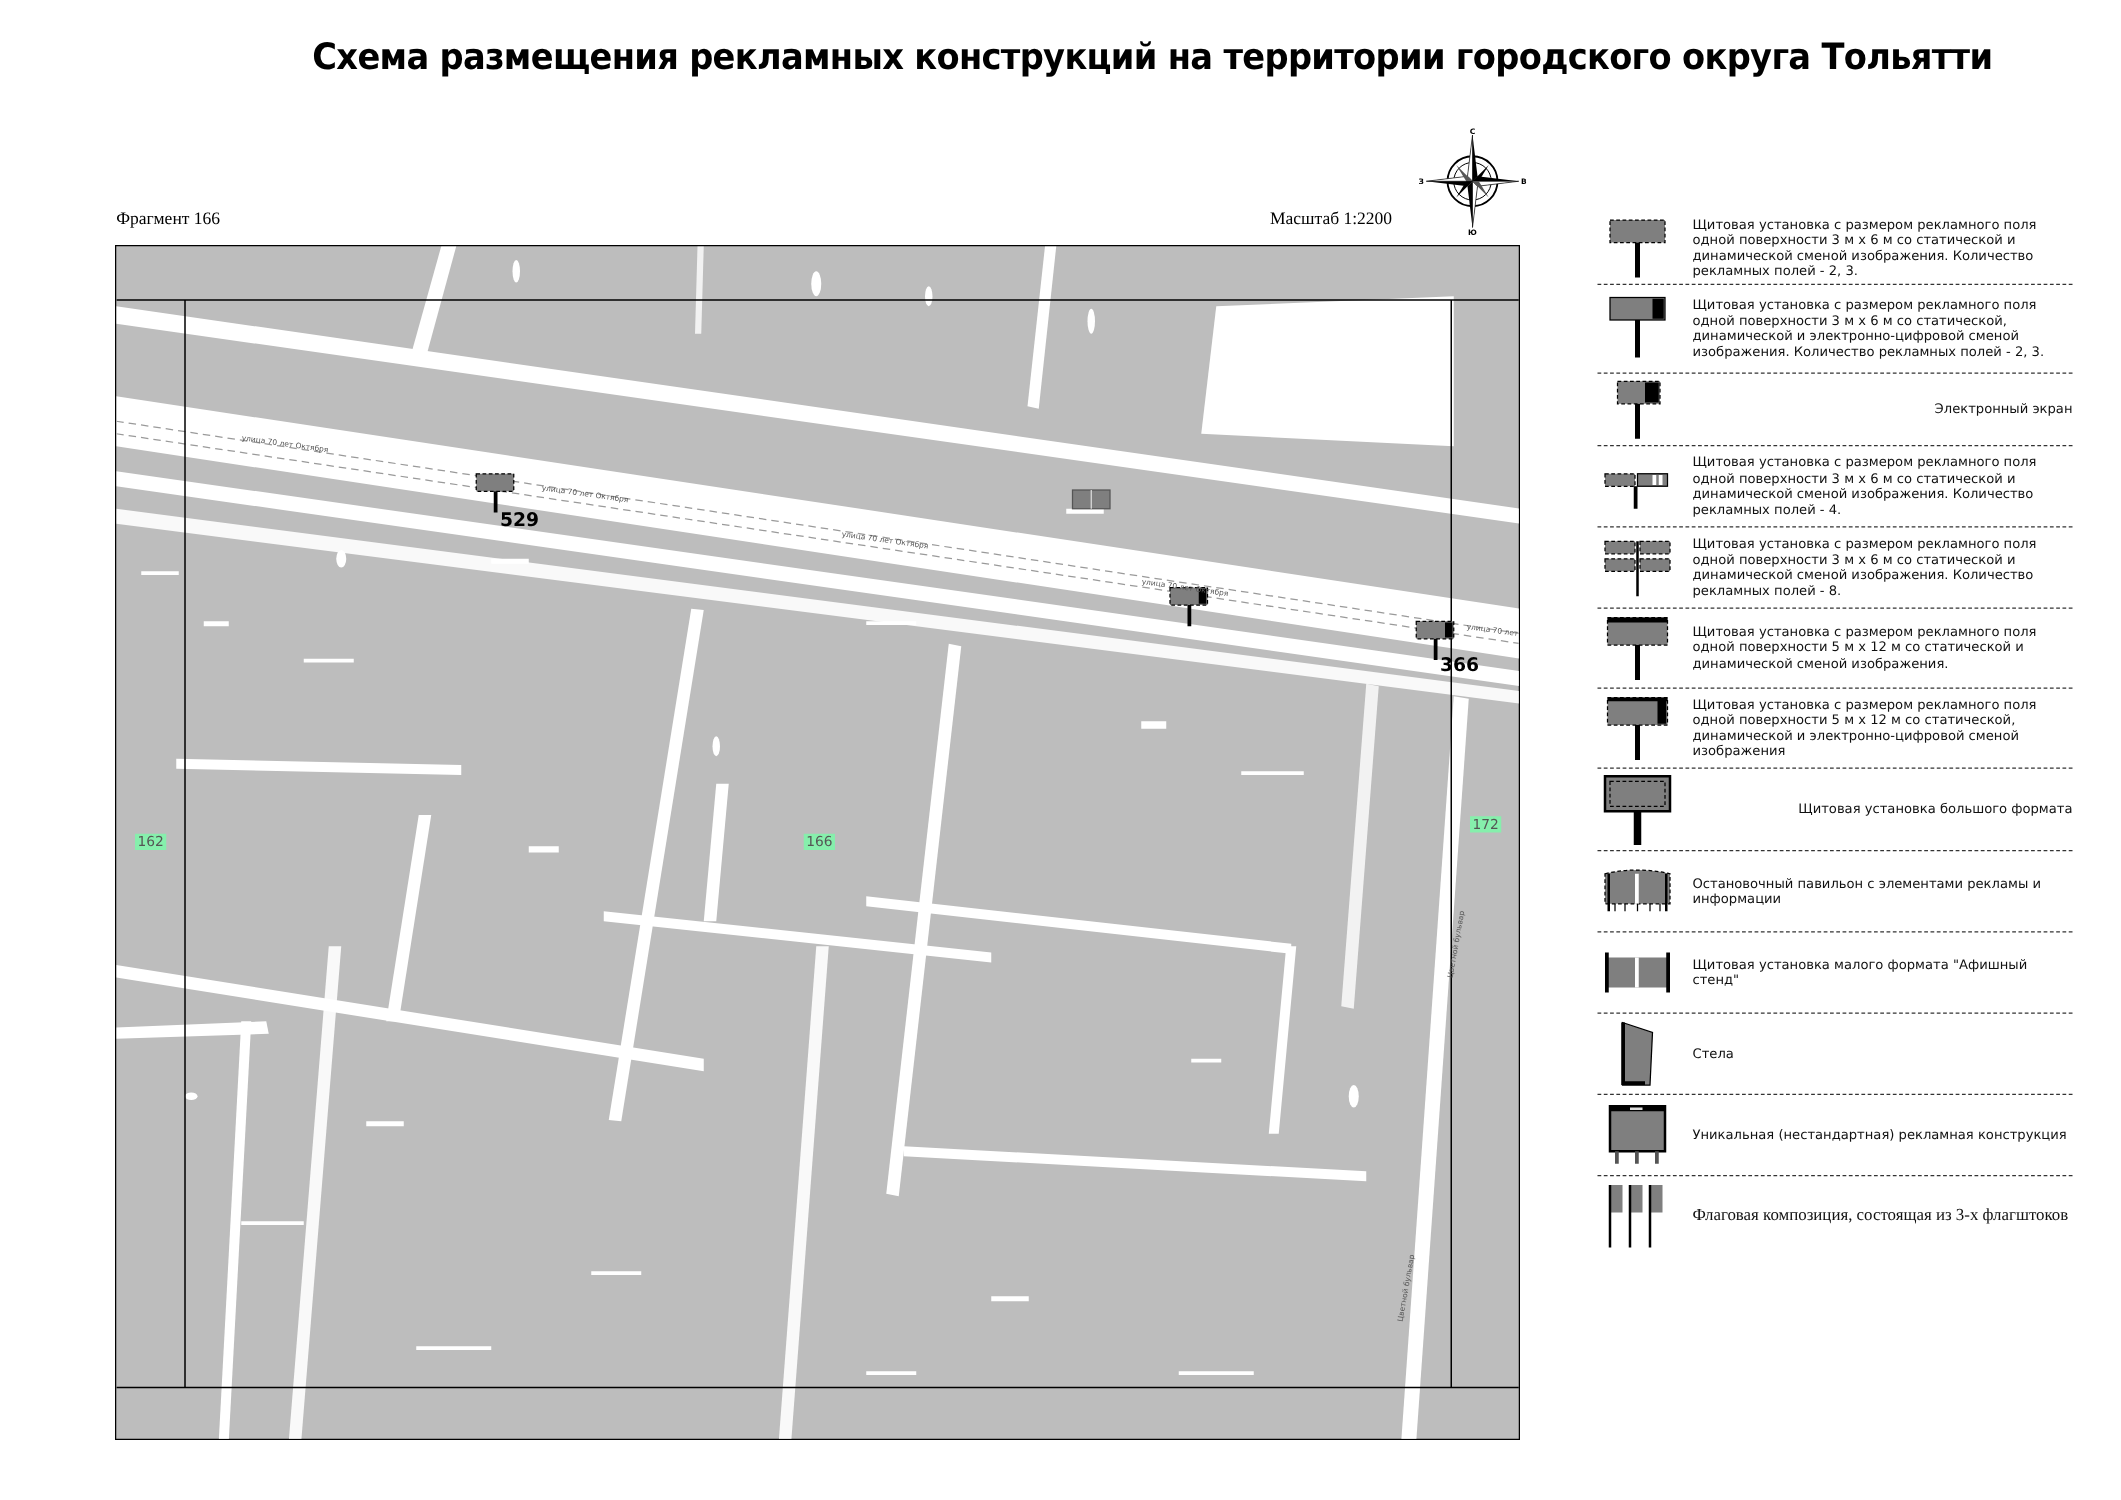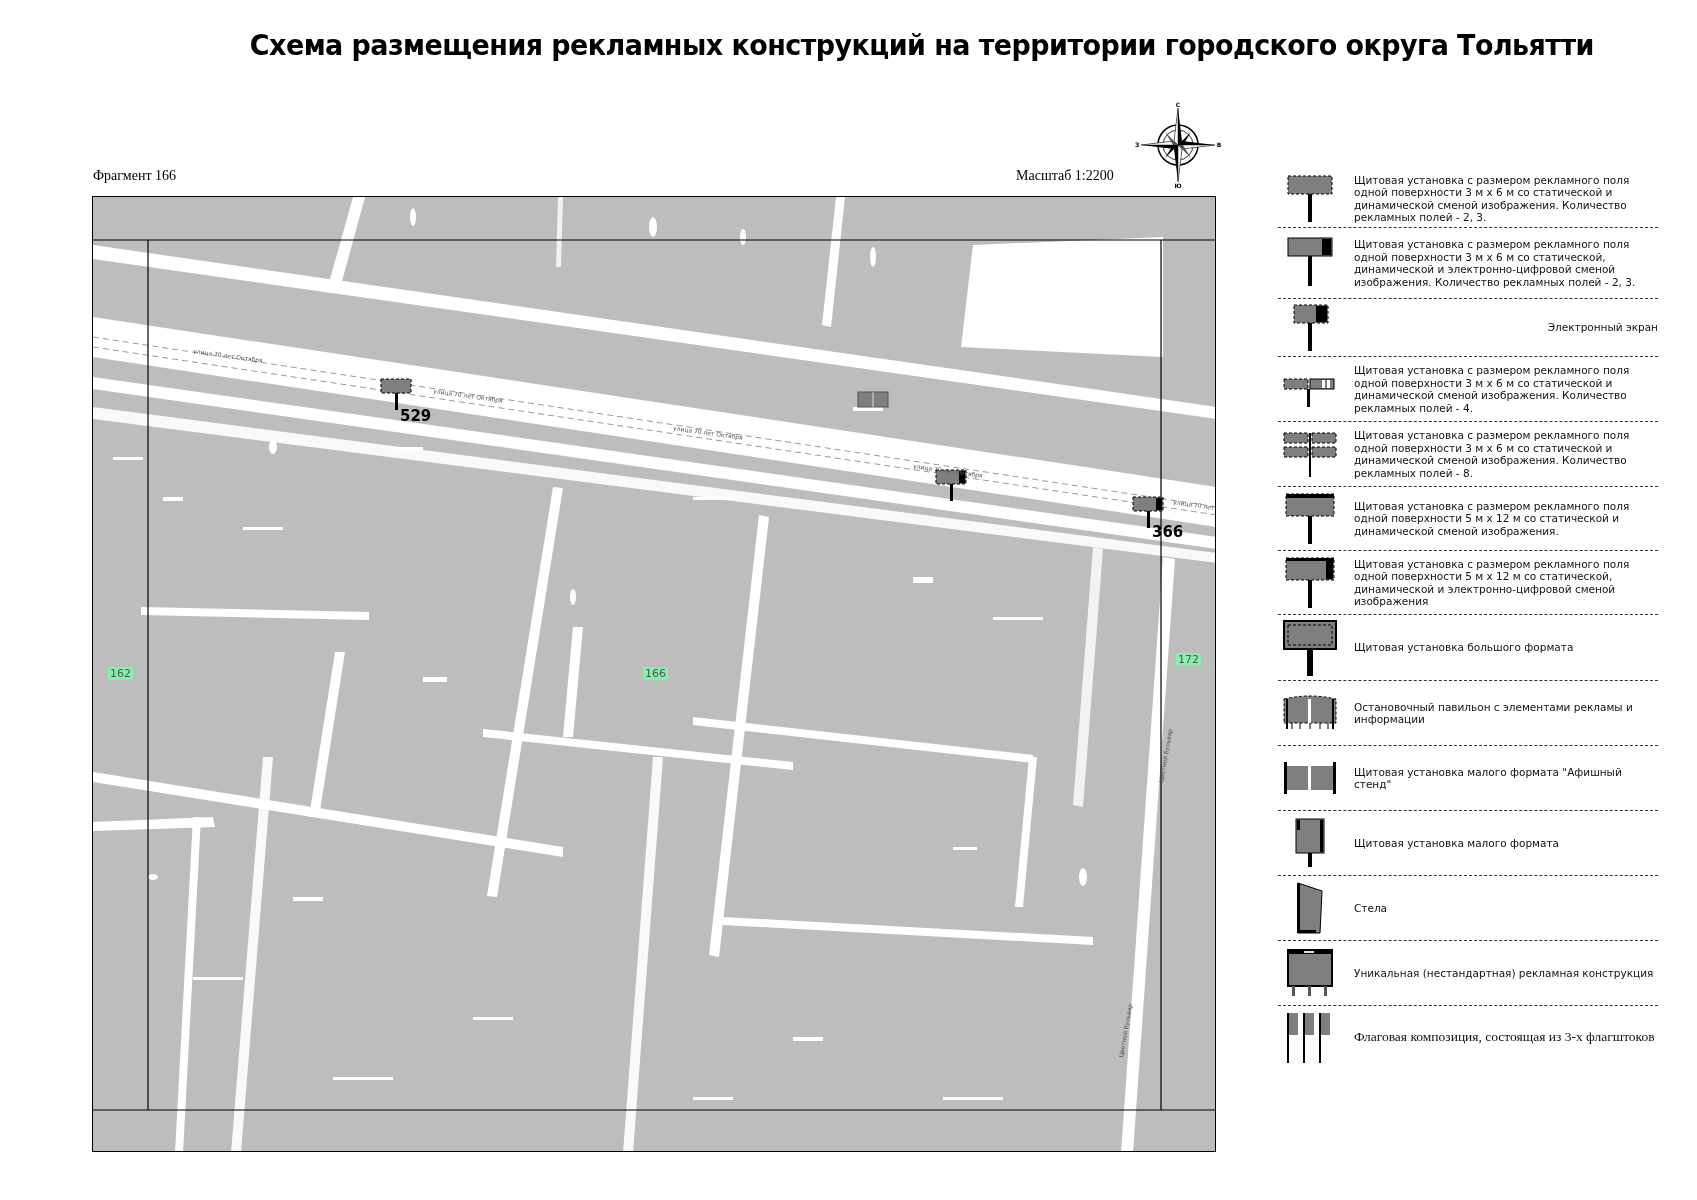--- a/index.html
+++ b/index.html
@@ -231,21 +231,21 @@
       <svg width="52" height="56">
           <rect x="2" y="3" width="48" height="22" fill="#7f7f7f" stroke="#000" stroke-dasharray="3,2"></rect>
           <rect x="2" y="3" width="48" height="3" fill="#000"></rect>
           <rect x="42" y="4" width="7" height="20" fill="#000"></rect>
           <rect x="24" y="25" width="4" height="28" fill="#000"></rect>
         </svg>
     </div>
     <div class="legend-text">Щитовая установка с размером рекламного поля одной поверхности 5 м х 12 м со статической, динамической и электронно-цифровой сменой изображения</div>
   </div>
 
-  <div class="legend-item" style="height:66px;">
+  <div class="legend-item" style="height:66px;justify-content:space-between;">
     <div class="legend-icon">
       <svg width="56" height="60">
           <rect x="2" y="3" width="52" height="28" fill="#7f7f7f" stroke="#000" stroke-width="2"></rect>
           <rect x="6" y="7" width="44" height="20" fill="none" stroke="#000" stroke-dasharray="3,2"></rect>
           <rect x="25" y="31" width="6" height="27" fill="#000"></rect>
         </svg>
     </div>
     <div class="legend-text">Щитовая установка большого формата</div>
   </div>
 
@@ -271,31 +271,20 @@
       <svg width="56" height="36">
           <rect x="4" y="6" width="48" height="24" fill="#7f7f7f"></rect>
           <rect x="26" y="6" width="3" height="24" fill="#fff"></rect>
           <rect x="2" y="2" width="3" height="32" fill="#000"></rect>
           <rect x="51" y="2" width="3" height="32" fill="#000"></rect>
         </svg>
     </div>
     <div class="legend-text">Щитовая установка малого формата "Афишный стенд"</div>
   </div>
 
-  <div class="legend-item" style="height:65px;">
-    <div class="legend-icon">
-      <svg width="32" height="52">
-          <rect x="2" y="2" width="28" height="34" fill="#7f7f7f" stroke="#000"></rect>
-          <rect x="3" y="3" width="3" height="10" fill="#000"></rect>
-          <rect x="26" y="3" width="3" height="32" fill="#000"></rect>
-          <rect x="14" y="36" width="4" height="14" fill="#000"></rect>
-        </svg>
-    </div>
-    <div class="legend-text">Щитовая установка малого формата</div>
-  </div>
 
   <div class="legend-item" style="height:65px;">
     <div class="legend-icon">
       <svg width="32" height="54">
           <path d="M4,2 L28,10 L26,52 L4,52 Z" fill="#7f7f7f" stroke="#000"></path>
           <rect x="3" y="2" width="3" height="50" fill="#000"></rect>
           <rect x="4" y="49" width="18" height="3" fill="#000"></rect>
         </svg>
     </div>
     <div class="legend-text">Стела</div>

